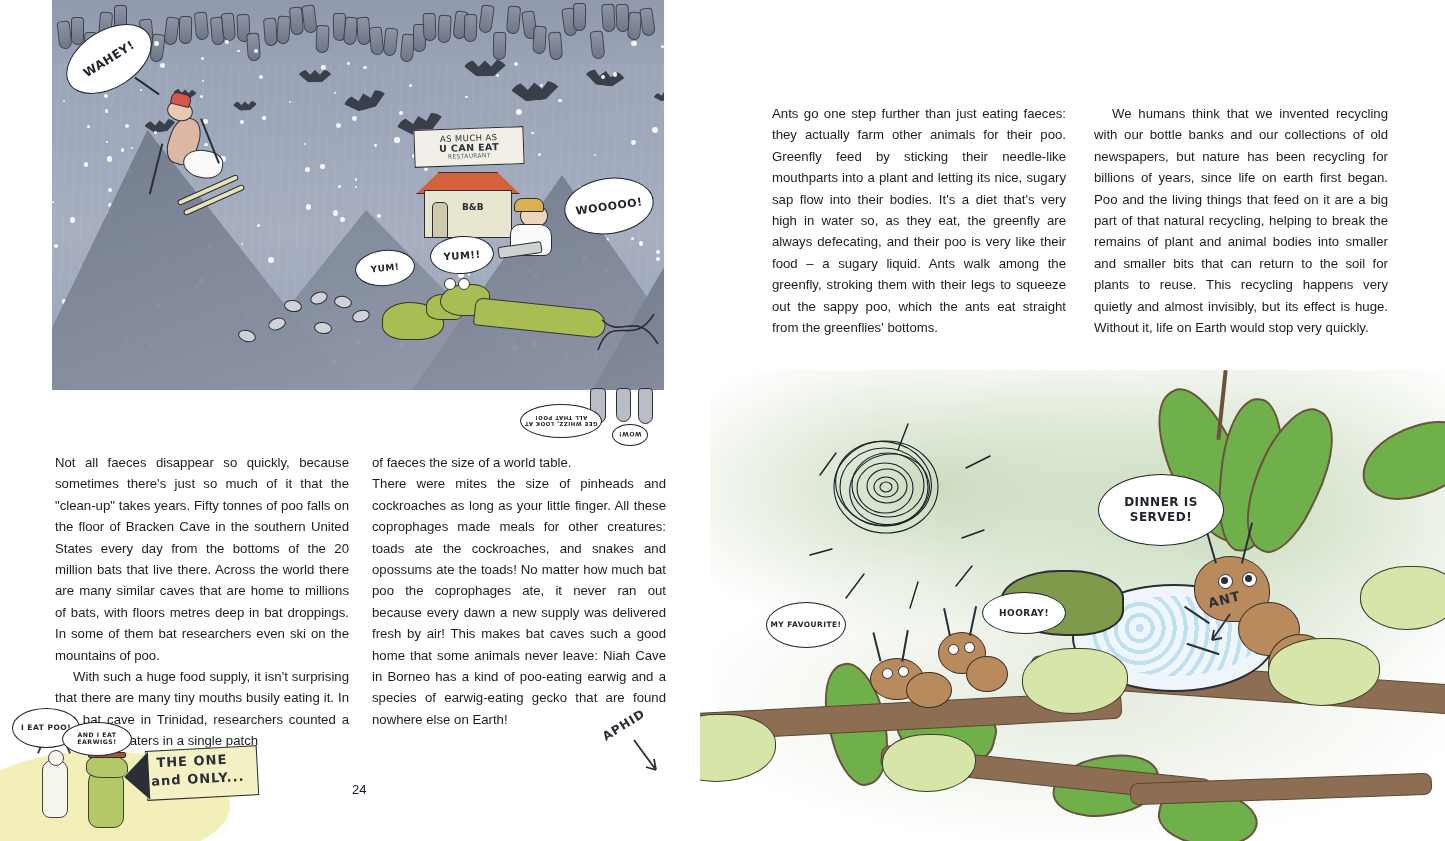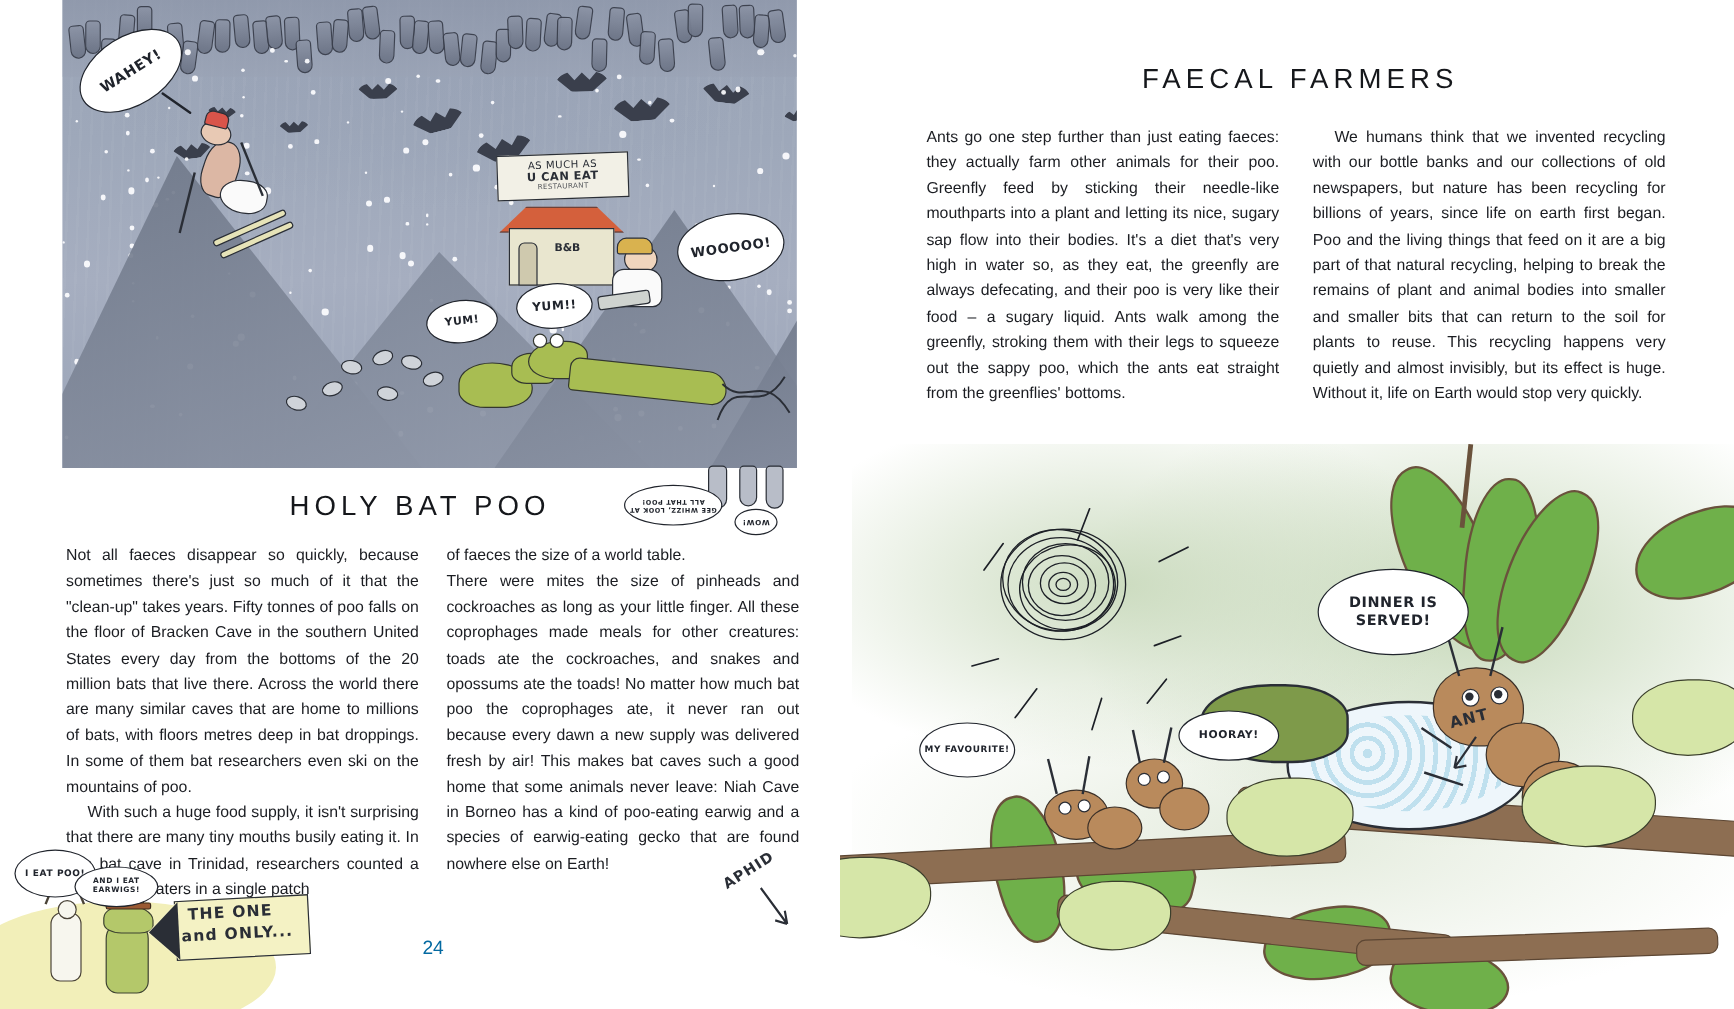--- a/index.html
+++ b/index.html
@@ -65,21 +65,21 @@
   .bodytext{
     font-family:"Liberation Sans", sans-serif;
     font-size:13.2px;line-height:21.4px;color:#1b1d22;text-align:justify;
     -webkit-hyphens:auto;hyphens:auto;
   }
   .bodytext p{margin:0;}
   .bodytext p.indent{text-indent:18px;}
   .col{position:absolute;width:294px;}
 
   .page-num{position:absolute;font-family:"Liberation Sans", sans-serif;
-    font-size:16px;color:#0369a1;text-align:center;}
+    font-size:13px;color:#0f172a;text-align:center;}
 
   
   .ground{position:absolute;left:-30px;bottom:-20px;width:260px;height:110px;
     background:#f2efb9;border-radius:50%;}
   .arrow-sign{position:absolute;background:#f4f2c4;border:1.8px solid #2a2e36;}
   .arrow-sign .arrow-head{position:absolute;left:-24px;top:50%;transform:translateY(-50%);
     width:0;height:0;border-top:24px solid transparent;border-bottom:24px solid transparent;
     border-right:25px solid #f4f2c4;}
   .arrow-sign .arrow-head::before{content:"";position:absolute;left:1px;top:-24px;
     width:0;height:0;border-top:24px solid transparent;border-bottom:24px solid transparent;
@@ -415,21 +415,20 @@
       <div style="position:absolute;left:118px;top:0px;width:13px;height:34px;background:#b8bdc8;border:1.4px solid #2a2e36;border-radius:4px 4px 8px 8px;"></div>
       <div class="bubble" style="left:0px;top:16px;width:82px;height:34px;font-size:5.4px;line-height:1.15;padding:2px;
                   transform:rotate(180deg);box-sizing:border-box;">
         <span>GEE WHIZZ, LOOK AT ALL THAT POO!</span>
       </div>
       <div class="bubble" style="left:92px;top:36px;width:34px;height:20px;font-size:6px;transform:rotate(180deg);">
         <span>WOW!</span>
       </div>
     </div>
 
-    <div class="sec-title" style="position:absolute;left:150px;top:408px;width:400px;">HOLY BAT POO</div>
 
     <div class="col bodytext" style="left:55px;top:452px;">
       <p>Not all faeces disappear so quickly, because sometimes there's just so much of it that the "clean-up" takes years. Fifty tonnes of poo falls on the floor of Bracken Cave in the southern United States every day from the bottoms of the 20 million bats that live there. Across the world there are many similar caves that are home to millions of bats, with floors metres deep in bat droppings. In some of them bat researchers even ski on the mountains of poo.</p>
       <p class="indent">With such a huge food supply, it isn't surprising that there are many tiny mouths busily eating it. In one bat cave in Trinidad, researchers counted a million poo-eaters in a single patch</p>
     </div>
     <div class="col bodytext" style="left:372px;top:452px;">
       <p>of faeces the size of a world table.</p>
       <p>There were mites the size of pinheads and cockroaches as long as your little finger. All these coprophages made meals for other creatures: toads ate the cockroaches, and snakes and opossums ate the toads! No matter how much bat poo the coprophages ate, it never ran out because every dawn a new supply was delivered fresh by air! This makes bat caves such a good home that some animals never leave: Niah Cave in Borneo has a kind of poo-eating earwig and a species of earwig-eating gecko that are found nowhere else on Earth!</p>
     </div>
 
@@ -461,21 +460,20 @@
       <div class="arrow-sign" style="left:146px;top:48px;width:110px;height:48px;transform:rotate(-3deg);">
         <div class="arrow-head"></div>
         <div class="handlabel" style="position:absolute;left:10px;top:4px;font-size:13px;letter-spacing:1px;">THE ONE</div>
         <div class="handlabel" style="position:absolute;left:4px;top:22px;font-size:13px;letter-spacing:1px;">and ONLY...</div>
       </div>
     </div>
   </div>
 
   <div class="right-page">
 
-    <div class="rp-title sec-title">FAECAL FARMERS</div>
 
     <div class="col bodytext" style="left:50px;top:103px;">
       <p>Ants go one step further than just eating faeces: they actually farm other animals for their poo. Greenfly feed by sticking their needle-like mouthparts into a plant and letting its nice, sugary sap flow into their bodies. It's a diet that's very high in water so, as they eat, the greenfly are always defecating, and their poo is very like their food – a sugary liquid. Ants walk among the greenfly, stroking them with their legs to squeeze out the sappy poo, which the ants eat straight from the greenflies' bottoms.</p>
     </div>
     <div class="col bodytext" style="left:372px;top:103px;">
       <p class="indent">We humans think that we invented recycling with our bottle banks and our collections of old newspapers, but nature has been recycling for billions of years, since life on earth first began. Poo and the living things that feed on it are a big part of that natural recycling, helping to break the remains of plant and animal bodies into smaller and smaller bits that can return to the soil for plants to reuse. This recycling happens very quietly and almost invisibly, but its effect is huge. Without it, life on Earth would stop very quickly.</p>
     </div>
 
     <div class="ant-illo">
       <div class="washgreen"></div>

